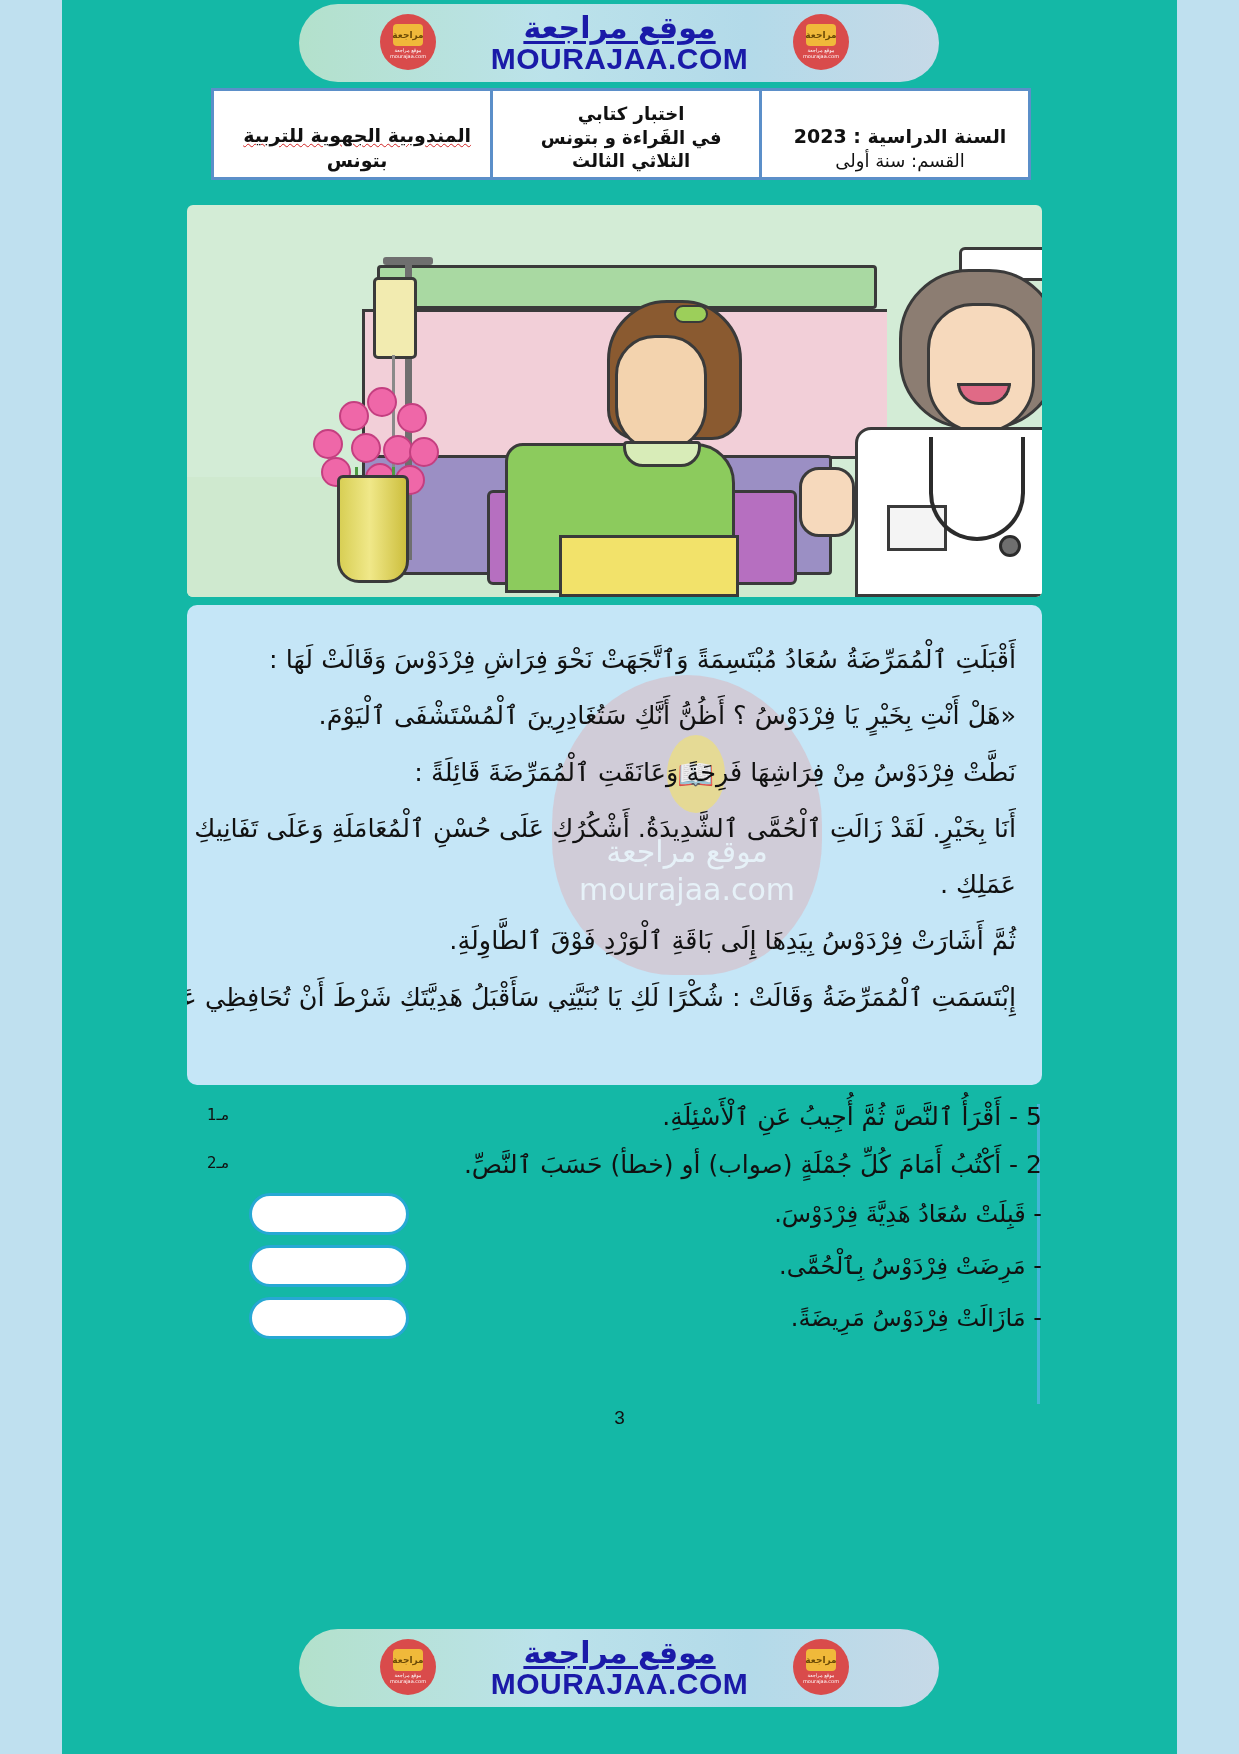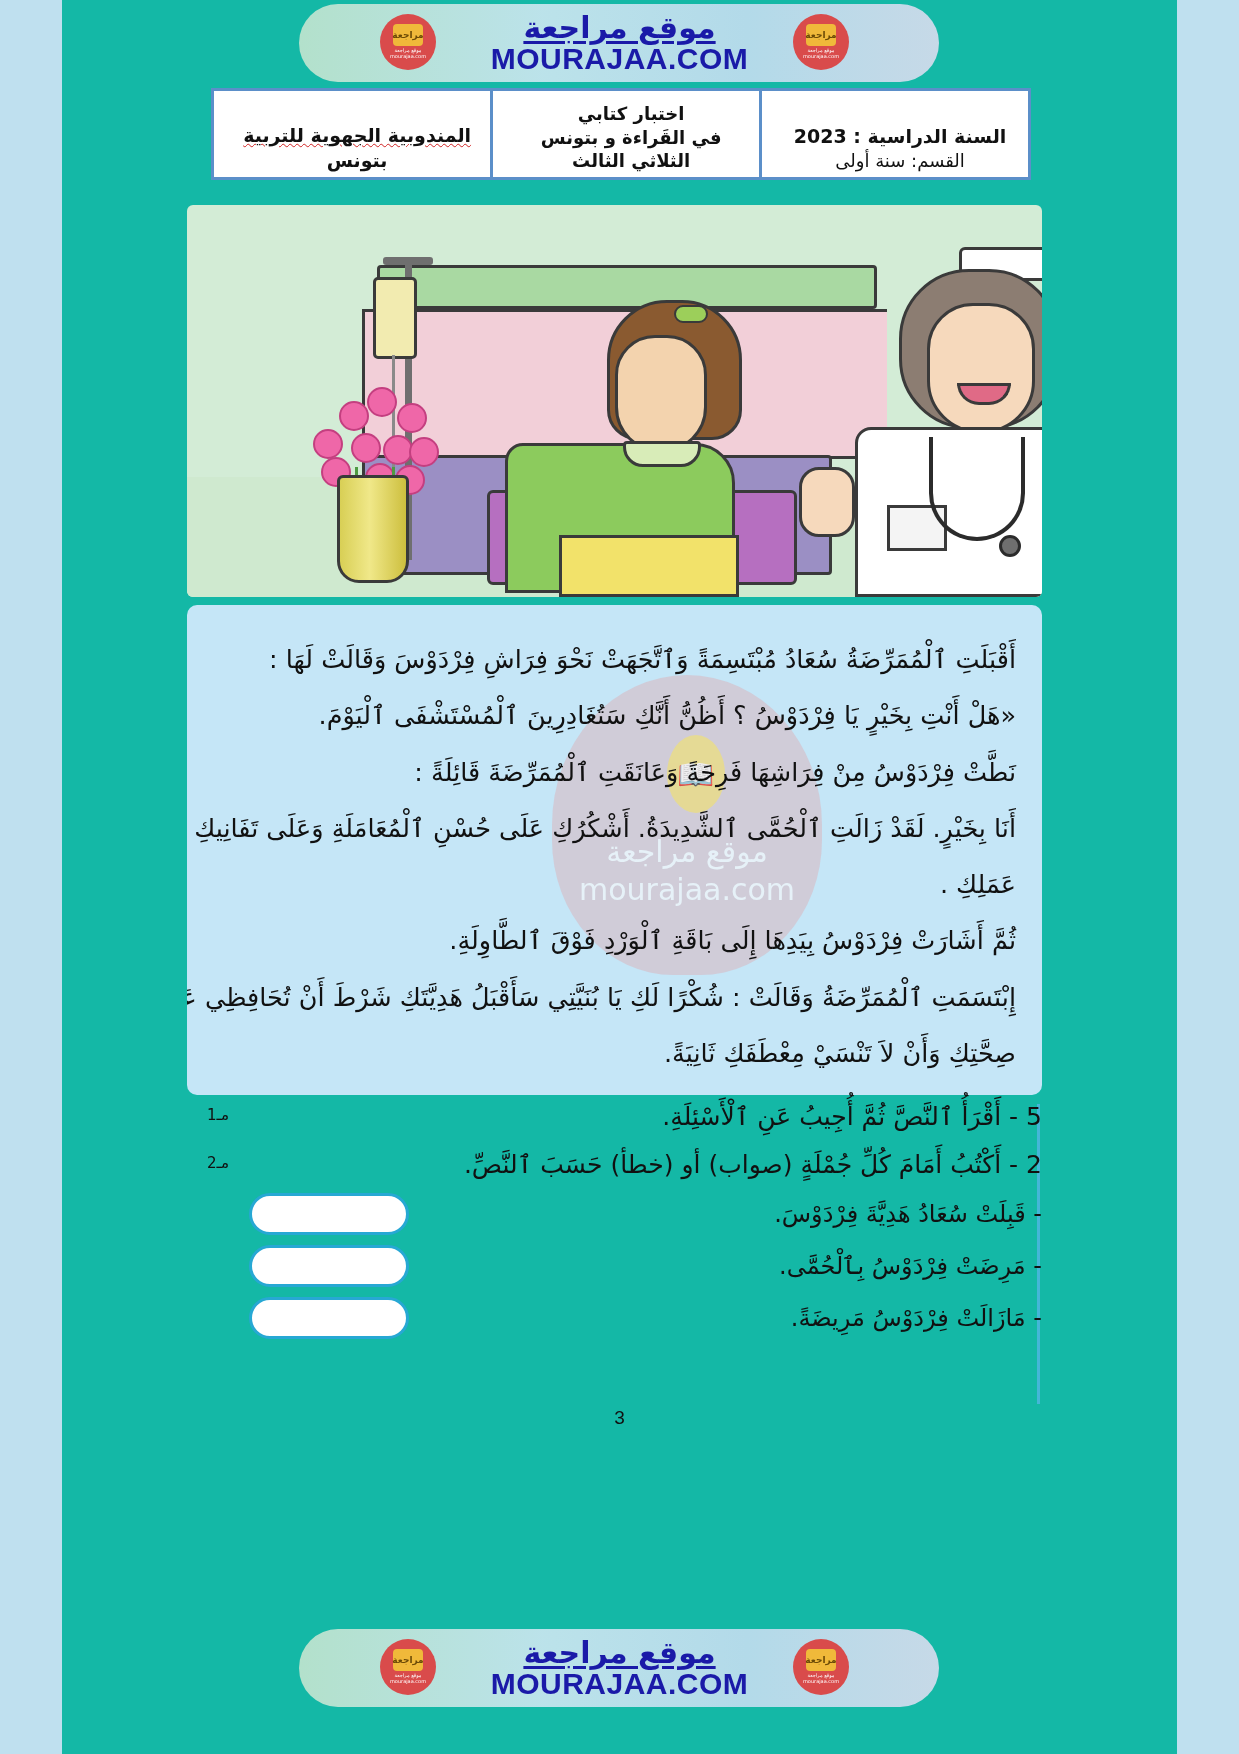--- a/index.html
+++ b/index.html
@@ -330,21 +330,20 @@
       <div class="w2">mourajaa.com</div>
     </div>
 
     <div class="p-line">أَقْبَلَتِ ٱلْمُمَرِّضَةُ سُعَادُ مُبْتَسِمَةً وَٱتَّجَهَتْ نَحْوَ فِرَاشِ فِرْدَوْسَ وَقَالَتْ لَهَا :</div>
     <div class="p-line">«هَلْ أَنْتِ بِخَيْرٍ يَا فِرْدَوْسُ ؟ أَظُنُّ أَنَّكِ سَتُغَادِرِينَ ٱلْمُسْتَشْفَى ٱلْيَوْمَ.</div>
     <div class="p-line">نَطَّتْ فِرْدَوْسُ مِنْ فِرَاشِهَا فَرِحَةً وَعَانَقَتِ ٱلْمُمَرِّضَةَ قَائِلَةً :</div>
     <div class="p-line">أَنَا بِخَيْرٍ. لَقَدْ زَالَتِ ٱلْحُمَّى ٱلشَّدِيدَةُ. أَشْكُرُكِ عَلَى حُسْنِ ٱلْمُعَامَلَةِ وَعَلَى تَفَانِيكِ فِي</div>
     <div class="p-line">عَمَلِكِ .</div>
     <div class="p-line">ثُمَّ أَشَارَتْ  فِرْدَوْسُ بِيَدِهَا  إِلَى بَاقَةِ ٱلْوَرْدِ فَوْقَ ٱلطَّاوِلَةِ.</div>
     <div class="p-line">إِبْتَسَمَتِ ٱلْمُمَرِّضَةُ وَقَالَتْ : شُكْرًا لَكِ يَا بُنَيَّتِي سَأَقْبَلُ هَدِيَّتَكِ شَرْطَ أَنْ تُحَافِظِي عَلَى</div>
-    <div class="p-line">صِحَّتِكِ وَأَنْ لاَ تَنْسَيْ مِعْطَفَكِ ثَانِيَةً.</div>
   </div>
 
   <div class="rail-v"></div>
 
   <div class="qarea">
 
     <div class="q-row">
       <div class="q-text">5 - أَقْرَأُ ٱلنَّصَّ ثُمَّ أُجِيبُ عَنِ ٱلْأَسْئِلَةِ.</div>
       <div class="q-tag">مـ1</div>
     </div>

